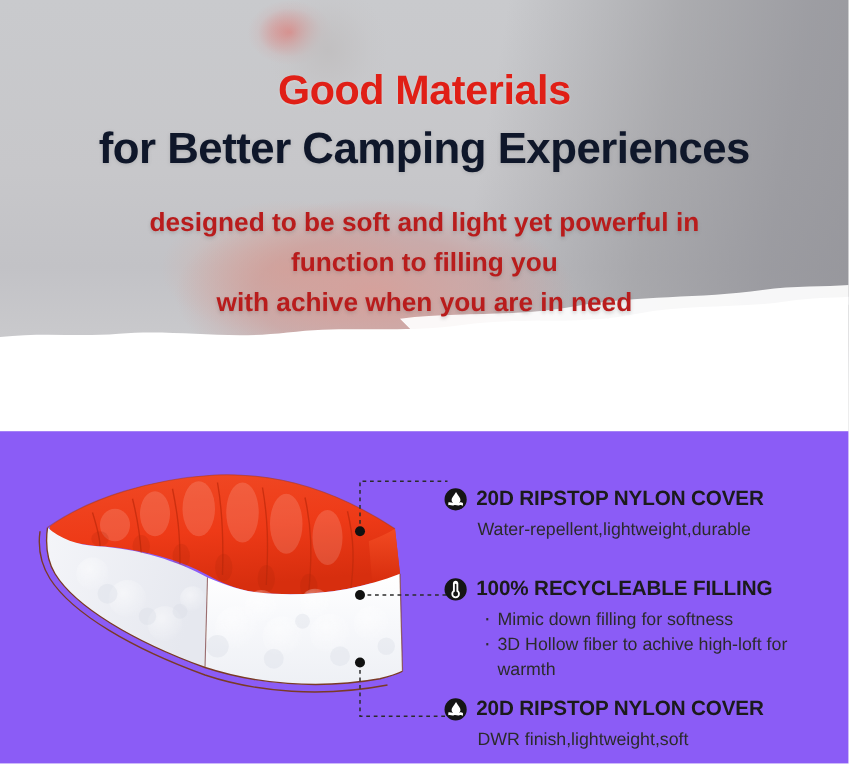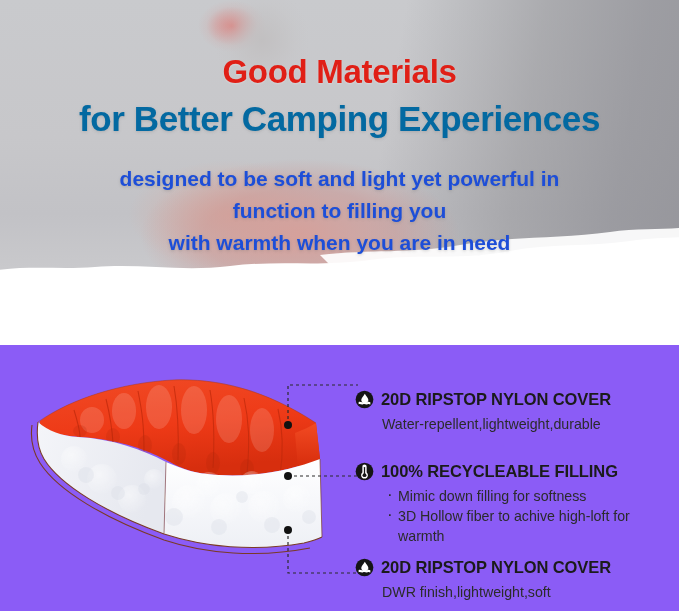--- a/index.html
+++ b/index.html
@@ -76,30 +76,30 @@
     font-weight: bold;
     color: #e01f16;
     letter-spacing: -0.3px;
     text-shadow: 0 1px 2px rgba(255,255,255,0.25);
   }
   .title-sub {
     position: absolute;
     top: 99px; left: 0; width: 679px;
     font-size: 35px;
     font-weight: bold;
-    color: #0369a1;
+    color: #0f172a;
     letter-spacing: -0.4px;
     text-shadow: 0 1px 3px rgba(120,120,120,0.30);
   }
   .tagline {
     position: absolute;
     top: 163px; left: 0; width: 679px;
     font-size: 21px;
     font-weight: bold;
-    color: #1d4ed8;
+    color: #b91c1c;
     line-height: 32px;
     text-shadow: 0 1px 3px rgba(110,110,110,0.32);
   }
 
   
   .spec {
     position: absolute;
     left: 0; top: 345px;
     width: 679px;
     height: 266px;
@@ -185,21 +185,21 @@
     </svg>
 
     <div class="hero-fade"></div>
 
     <div class="hero-text">
       <div class="title-main">Good Materials</div>
       <div class="title-sub">for Better Camping Experiences</div>
       <div class="tagline">
         <div>designed to be soft and light yet powerful in</div>
         <div>function to filling you</div>
-        <div>with warmth when you are in need</div>
+        <div>with achive when you are in need</div>
       </div>
     </div>
   </div>
 
   <div class="spec">
 
     <svg class="product-figure" viewBox="0 0 340 215">
       <defs>
         <linearGradient id="redTop" x1="0" y1="0" x2="0.25" y2="1">
           <stop offset="0%" stop-color="#f04a25"></stop>

